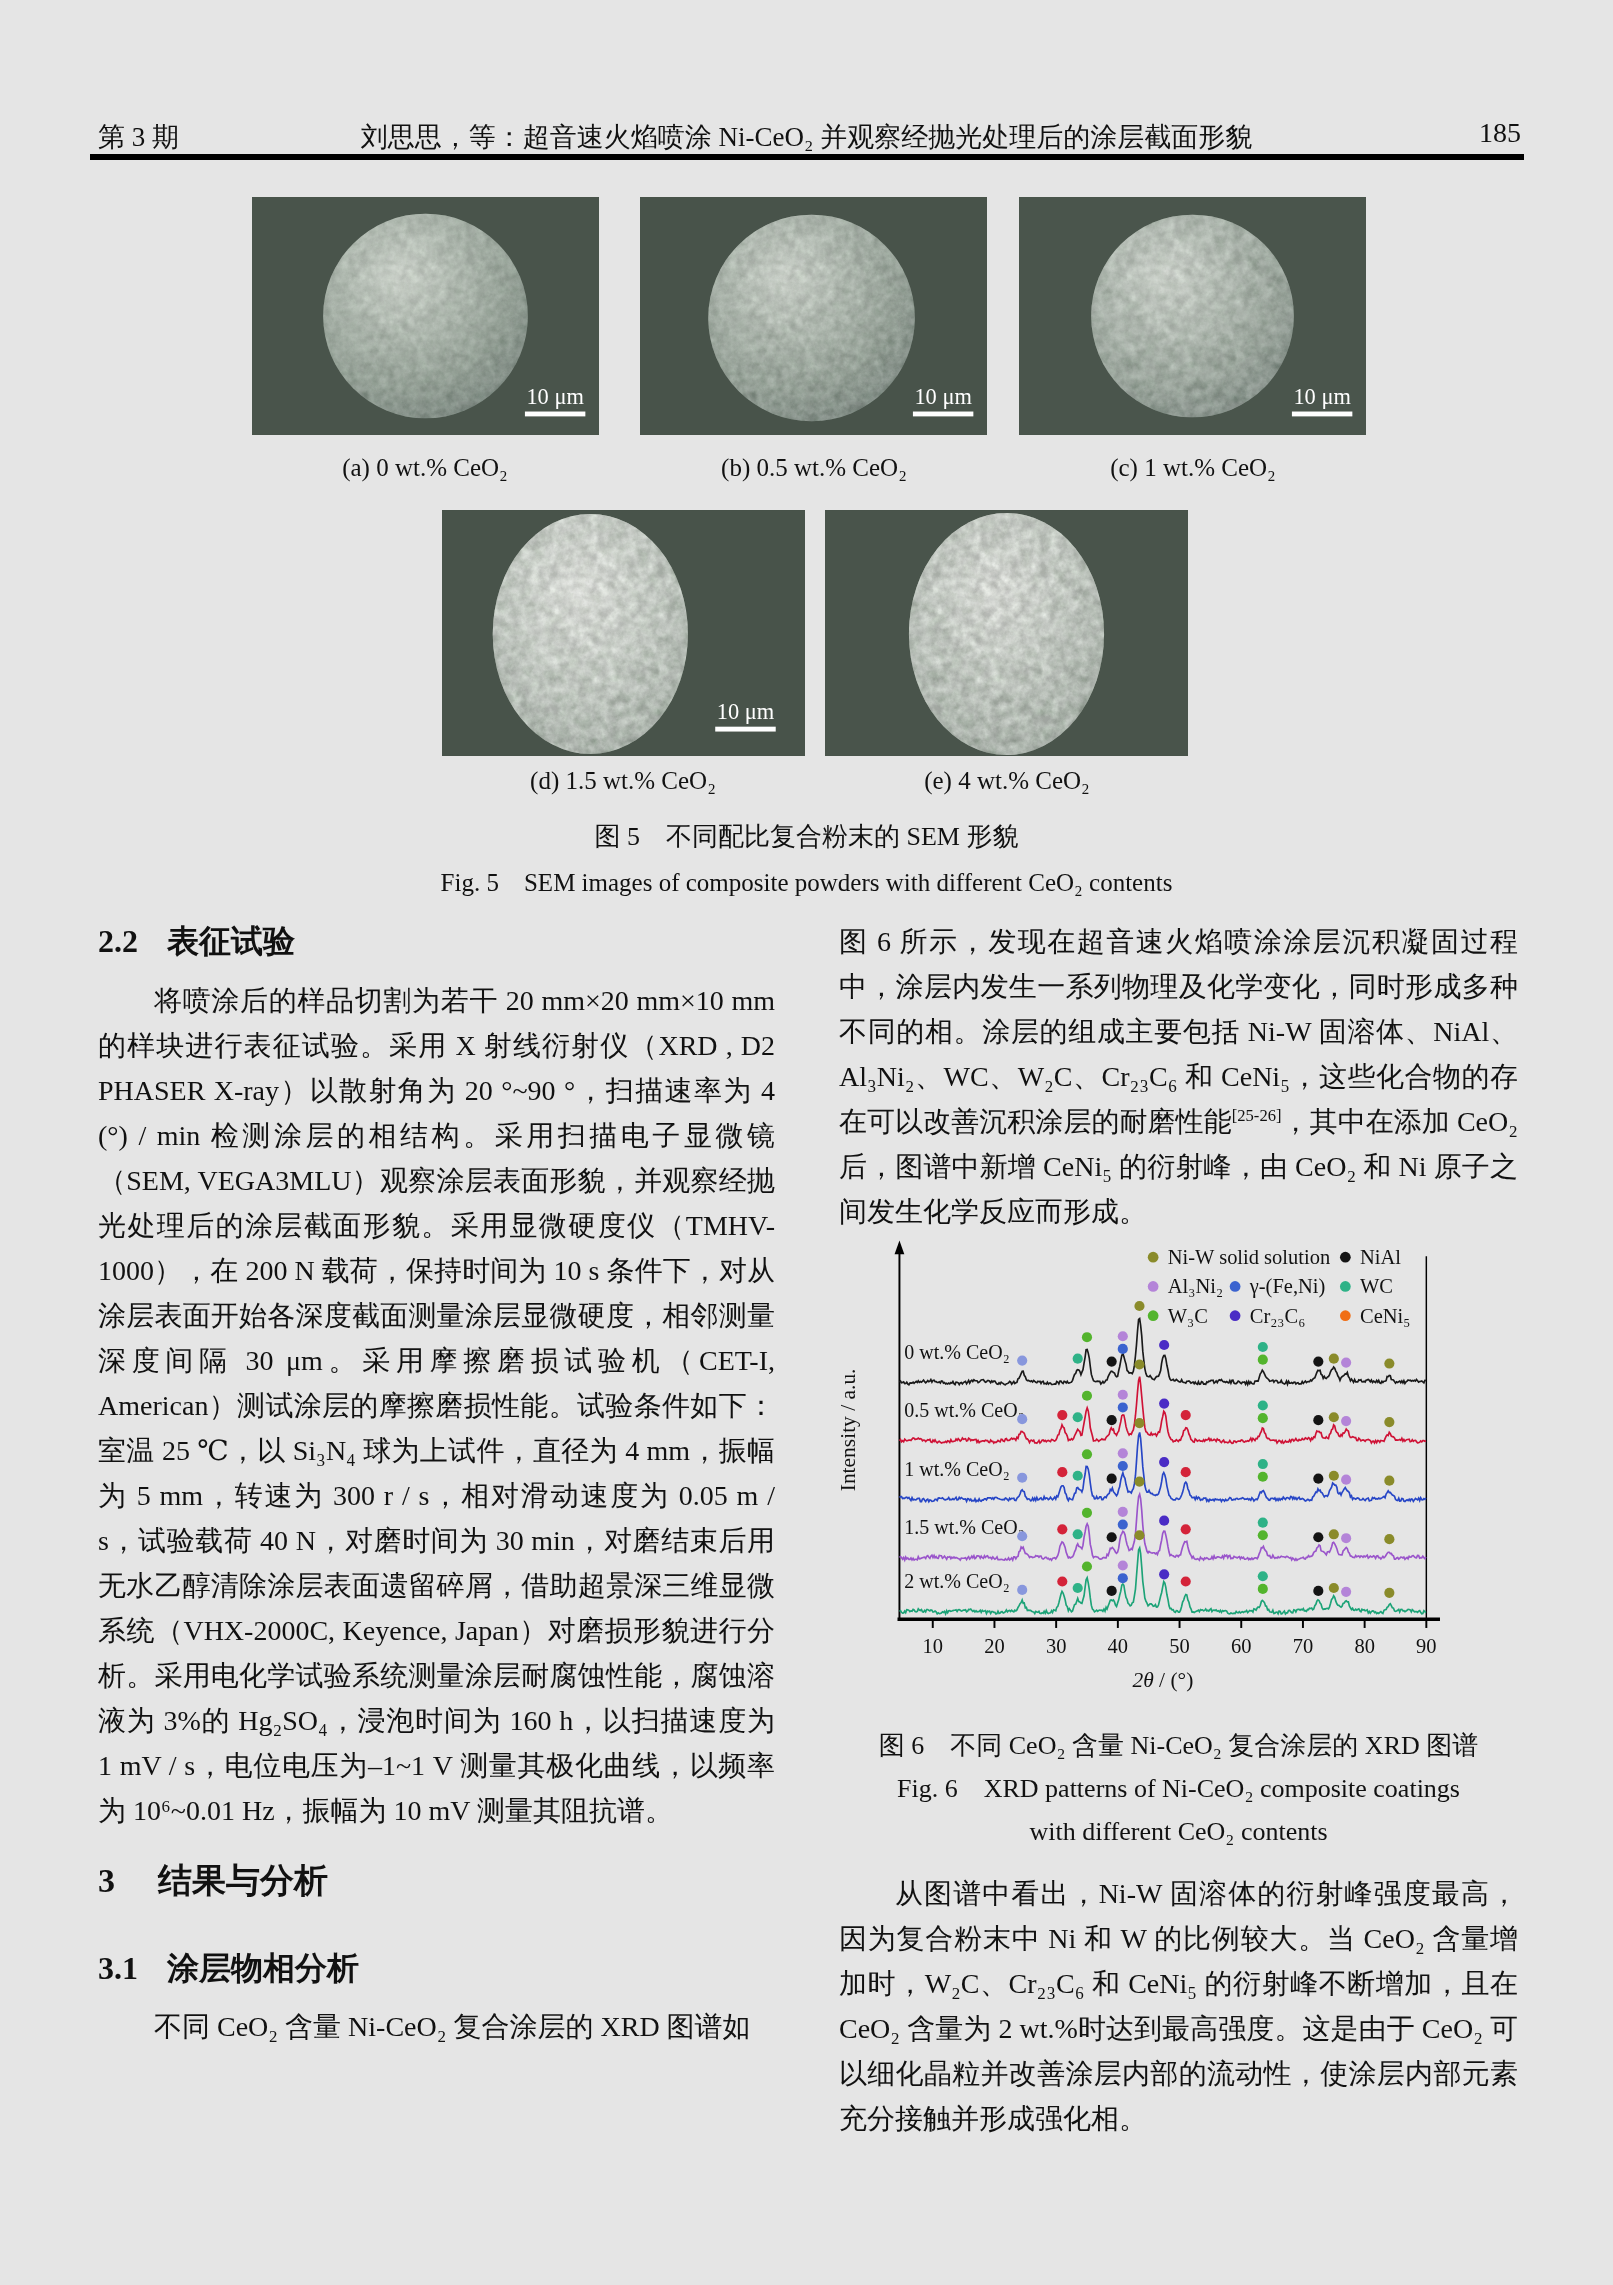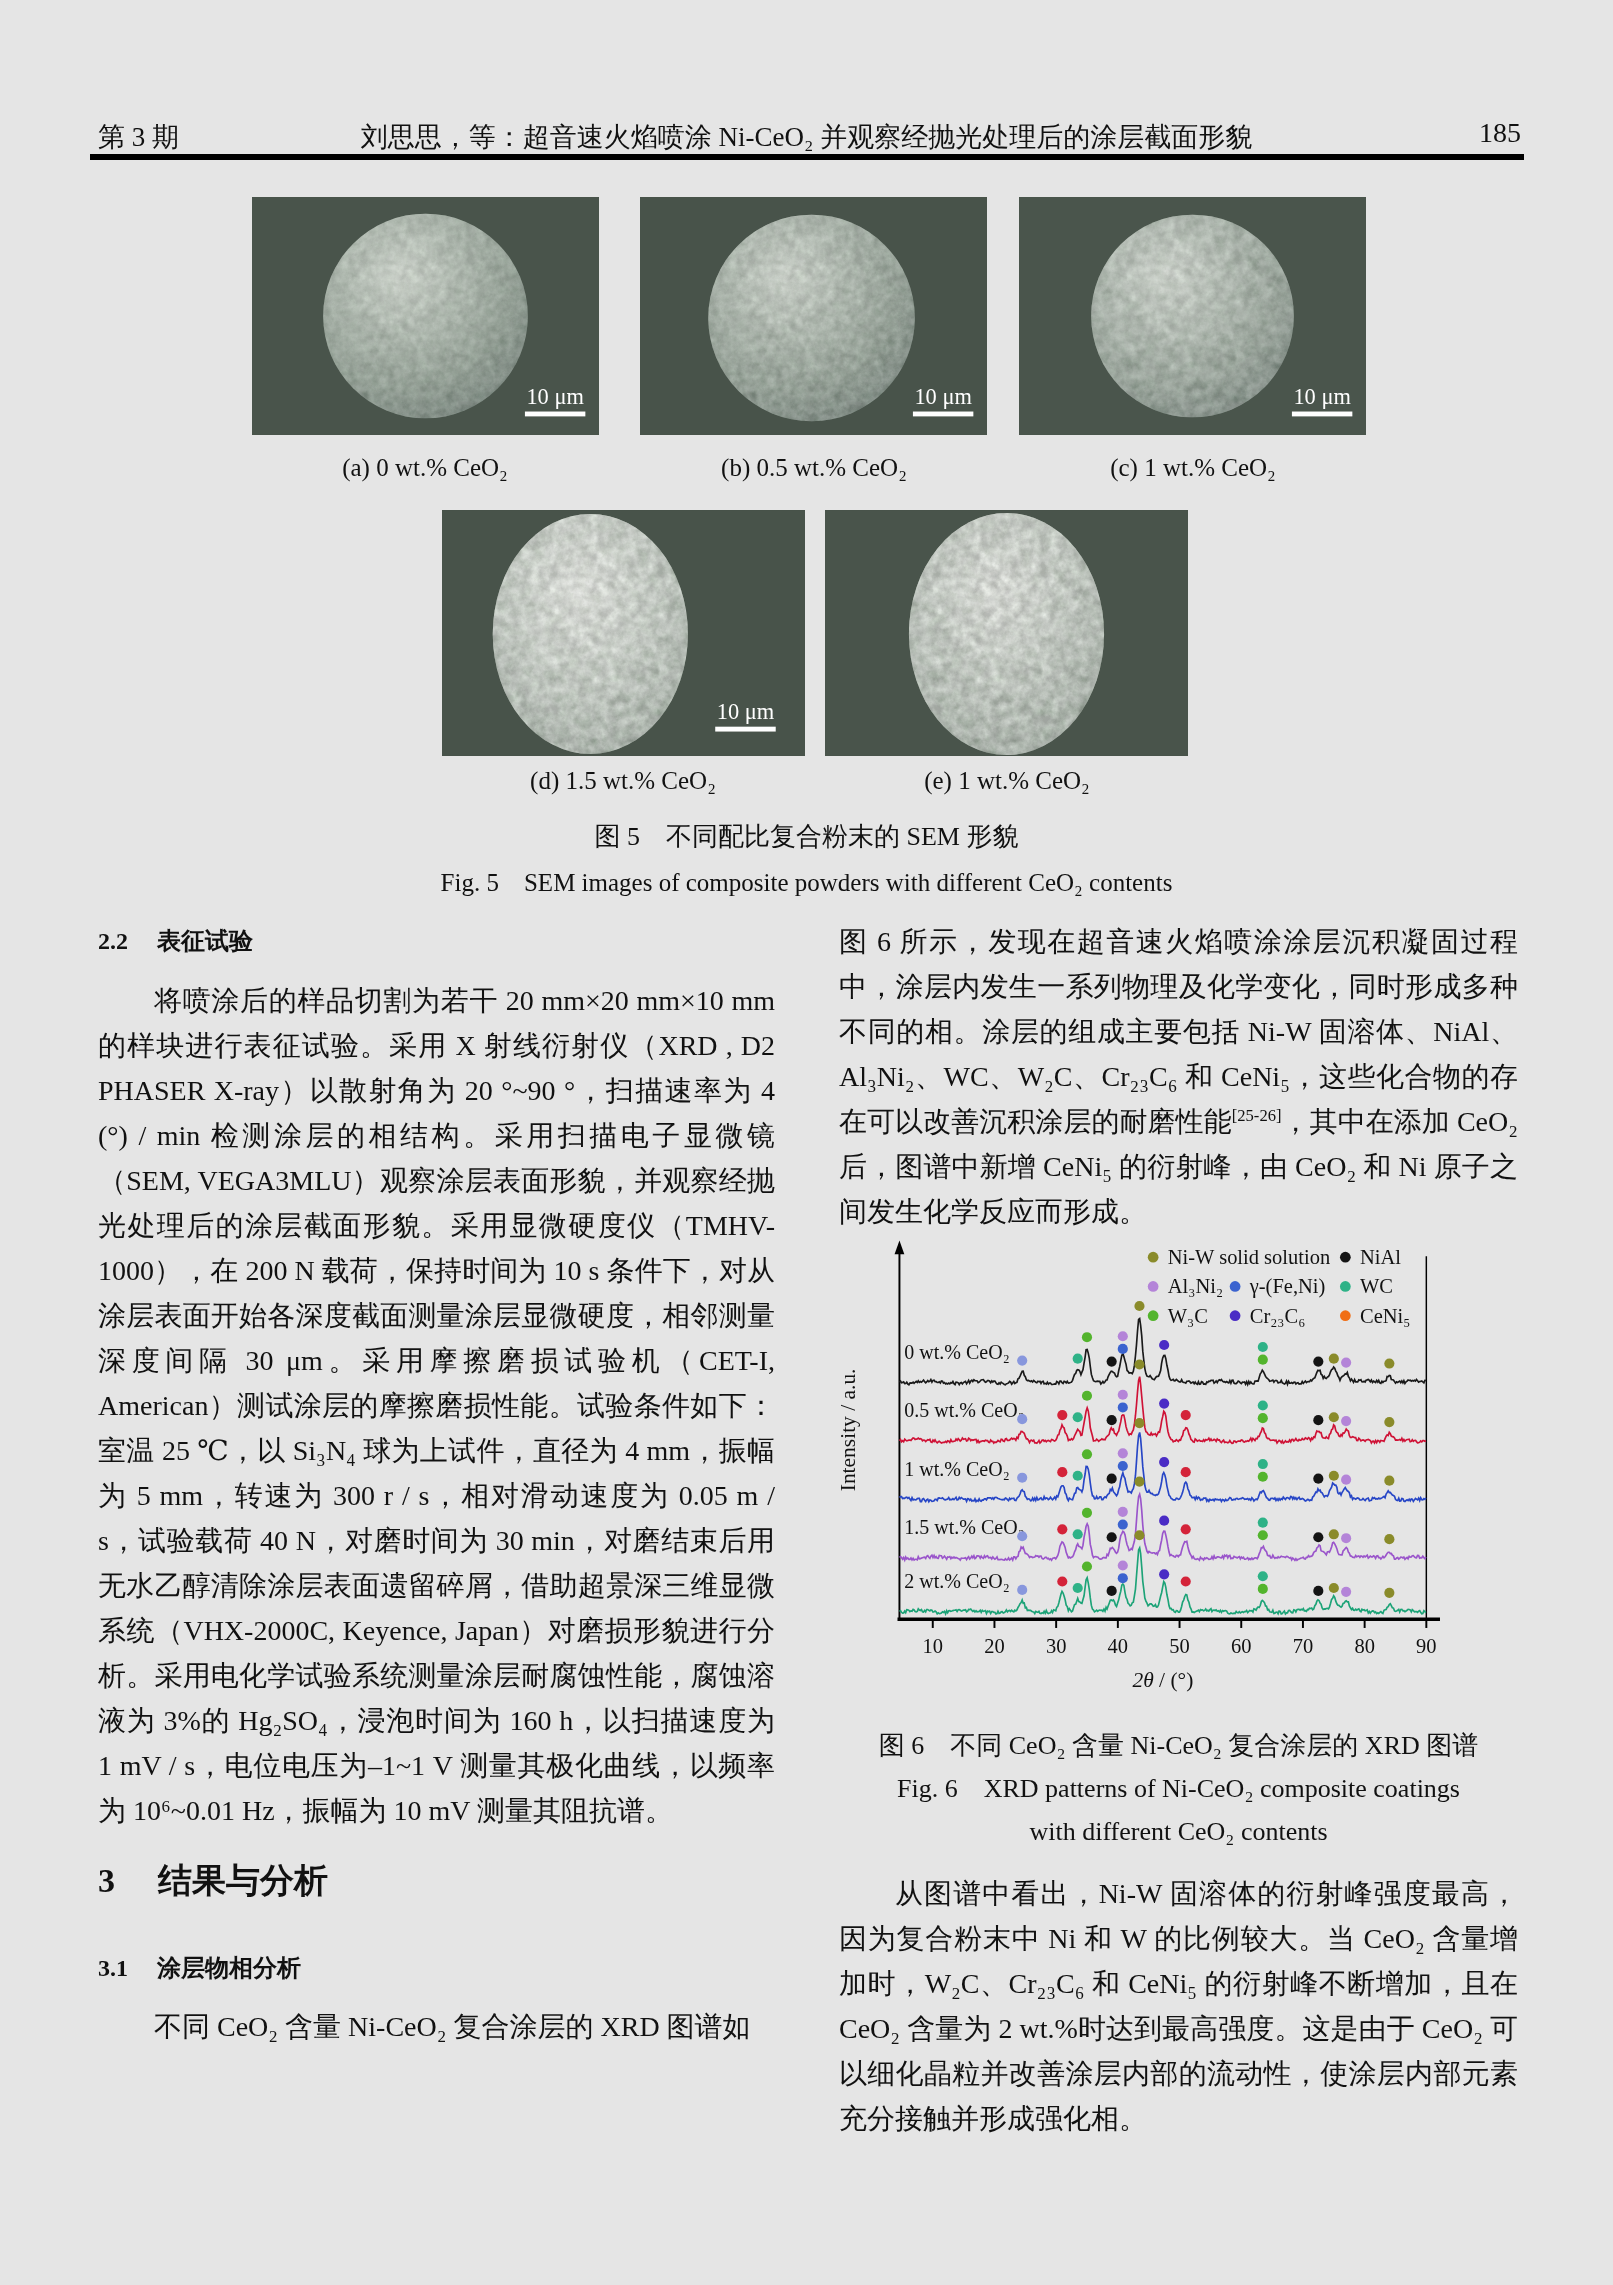--- a/index.html
+++ b/index.html
@@ -14,21 +14,21 @@
   
   .sem{position:absolute;background:#49544b;}
   .sem svg{display:block;}
   .panel-cap{position:absolute;width:410px;text-align:center;font-size:25px;}
   .figcap{position:absolute;width:1613px;text-align:center;font-size:26px;}
   .figcap-en{font-size:25px;}
   
   .col{position:absolute;font-size:28px;line-height:45px;text-align:justify;}
   .col p{margin:0;}
   .indent{text-indent:2em;}
-  .h22{font-weight:bold;font-size:24px;margin:0 0 13.7px 0;text-align:left;}
+  .h22{font-weight:bold;font-size:32px;margin:0 0 13.7px 0;text-align:left;}
   .h22 .num{margin-right:29px;}
   .h3big{font-weight:bold;font-size:34px;margin:25px 0 43px 0;text-align:left;}
   .h3big .num{margin-right:43px;}
   sup.ref{font-size:16.6px;vertical-align:super;line-height:0;}
   
   .fig6cap{text-align:center;font-size:26px;line-height:43px;margin:0;}
   
   .chartbox{position:absolute;left:837px;top:1221px;width:683px;height:490px;}
   .chartbox svg text{font-family:"Liberation Serif","DejaVu Serif",serif;fill:#111;}
   text.tick{font-size:21px;}
@@ -127,21 +127,21 @@
   <div class="sem" style="left:825px;top:510px;">
     <svg viewBox="0 0 372 252" width="363" height="246">
       <rect width="372" height="252" fill="#49544b"></rect>
       <ellipse cx="186" cy="127" rx="100" ry="124" fill="url(#gRough)"></ellipse>
       <ellipse cx="186" cy="127" rx="100" ry="124" fill="#ffffff" filter="url(#fWhite2)" opacity="0.46"></ellipse>
       <ellipse cx="186" cy="127" rx="100" ry="124" fill="#000000" filter="url(#fDark)" opacity="0.24"></ellipse>
     </svg>
   </div>
 
   <div class="panel-cap" style="left:418px;top:767px;">(d) 1.5 wt.% CeO₂</div>
-  <div class="panel-cap" style="left:802px;top:767px;">(e) 1 wt.% CeO₂</div>
+  <div class="panel-cap" style="left:802px;top:767px;">(e) 4 wt.% CeO₂</div>
 
   <div class="figcap" style="top:819px;">图 5　不同配比复合粉末的 SEM 形貌</div>
   <div class="figcap figcap-en" style="top:866px;">Fig. 5　SEM images of composite powders with different CeO₂ contents</div>
 
   <div class="col" style="left:98px;top:919px;width:677px;">
     <h2 class="h22"><span class="num">2.2</span><span>表征试验</span></h2>
     <p class="indent">将喷涂后的样品切割为若干 20 mm×20 mm×10 mm 的样块进行表征试验。采用 X 射线衍射仪（XRD , D2 PHASER X-ray）以散射角为 20 °~90 °，扫描速率为 4 (°) / min 检测涂层的相结构。采用扫描电子显微镜（SEM, VEGA3MLU）观察涂层表面形貌，并观察经抛光处理后的涂层截面形貌。采用显微硬度仪（TMHV-1000），在 200 N 载荷，保持时间为 10 s 条件下，对从涂层表面开始各深度截面测量涂层显微硬度，相邻测量深度间隔 30 μm。采用摩擦磨损试验机（CET-I, American）测试涂层的摩擦磨损性能。试验条件如下：室温 25 ℃，以 Si₃N₄ 球为上试件，直径为 4 mm，振幅为 5 mm，转速为 300 r / s，相对滑动速度为 0.05 m / s，试验载荷 40 N，对磨时间为 30 min，对磨结束后用无水乙醇清除涂层表面遗留碎屑，借助超景深三维显微系统（VHX-2000C, Keyence, Japan）对磨损形貌进行分析。采用电化学试验系统测量涂层耐腐蚀性能，腐蚀溶液为 3%的 Hg₂SO₄，浸泡时间为 160 h，以扫描速度为 1 mV / s，电位电压为–1~1 V 测量其极化曲线，以频率为 10⁶~0.01 Hz，振幅为 10 mV 测量其阻抗谱。</p>
     <h2 class="h3big"><span class="num">3</span><span>结果与分析</span></h2>
     <h2 class="h22"><span class="num">3.1</span><span>涂层物相分析</span></h2>
     <p class="indent">不同 CeO₂ 含量 Ni-CeO₂ 复合涂层的 XRD 图谱如</p>

